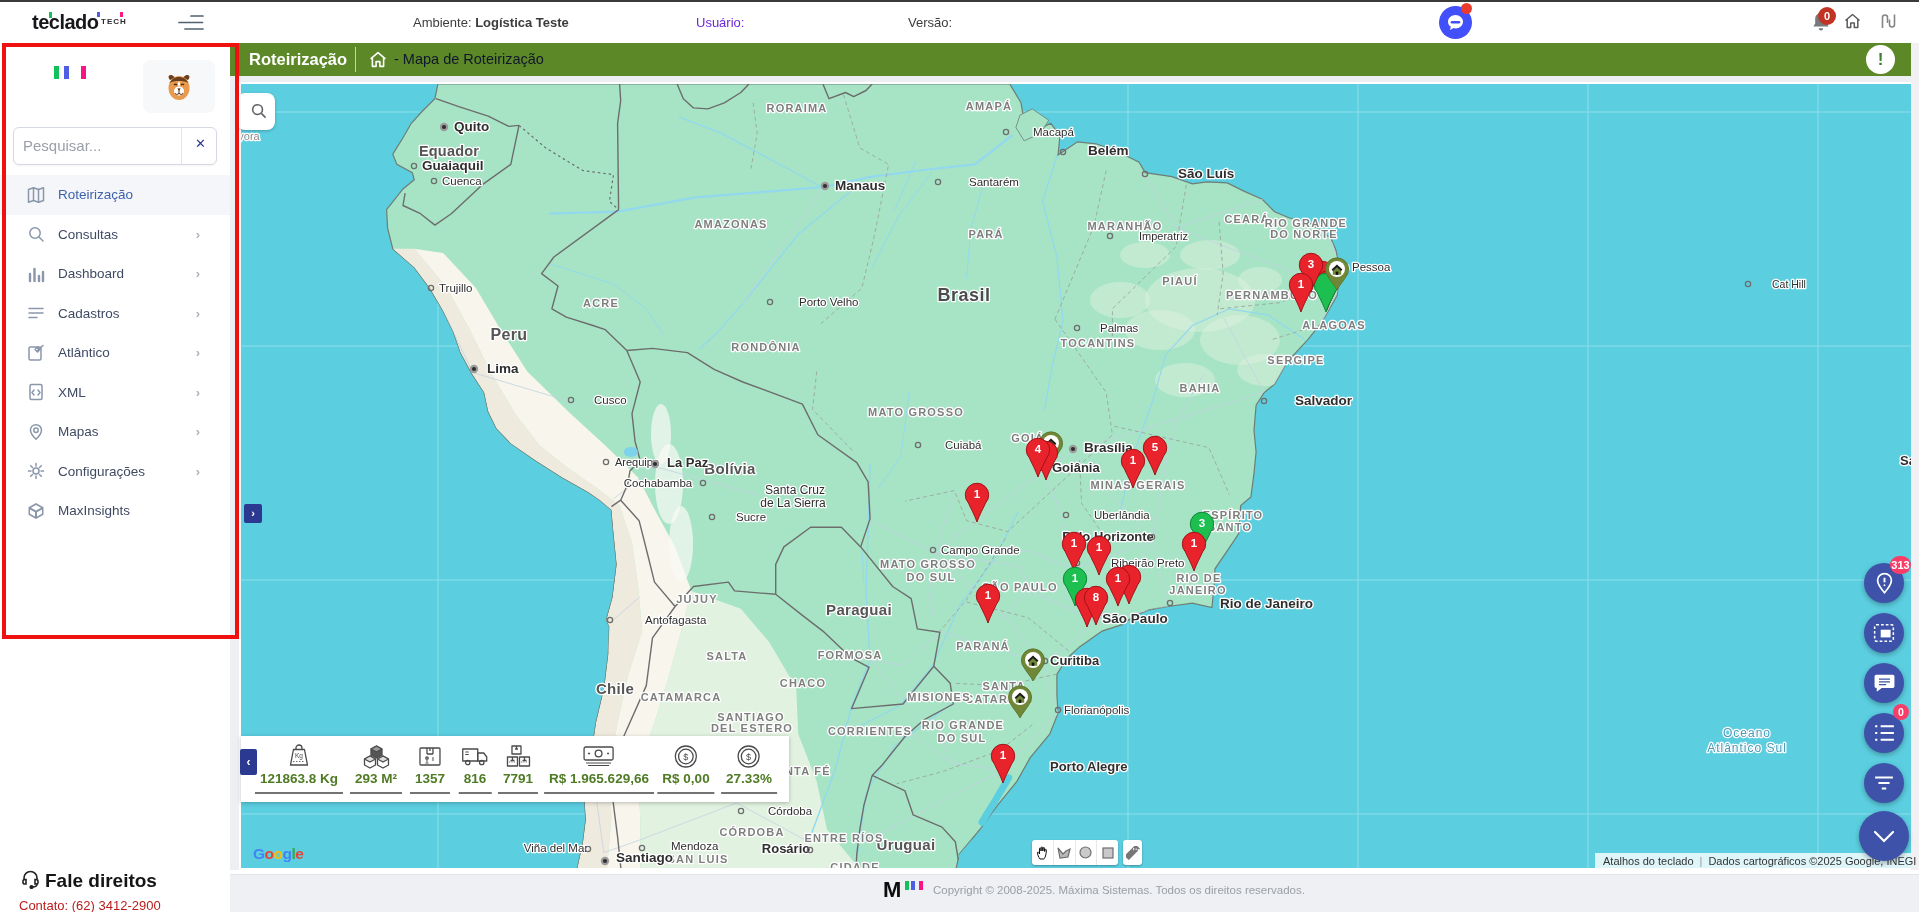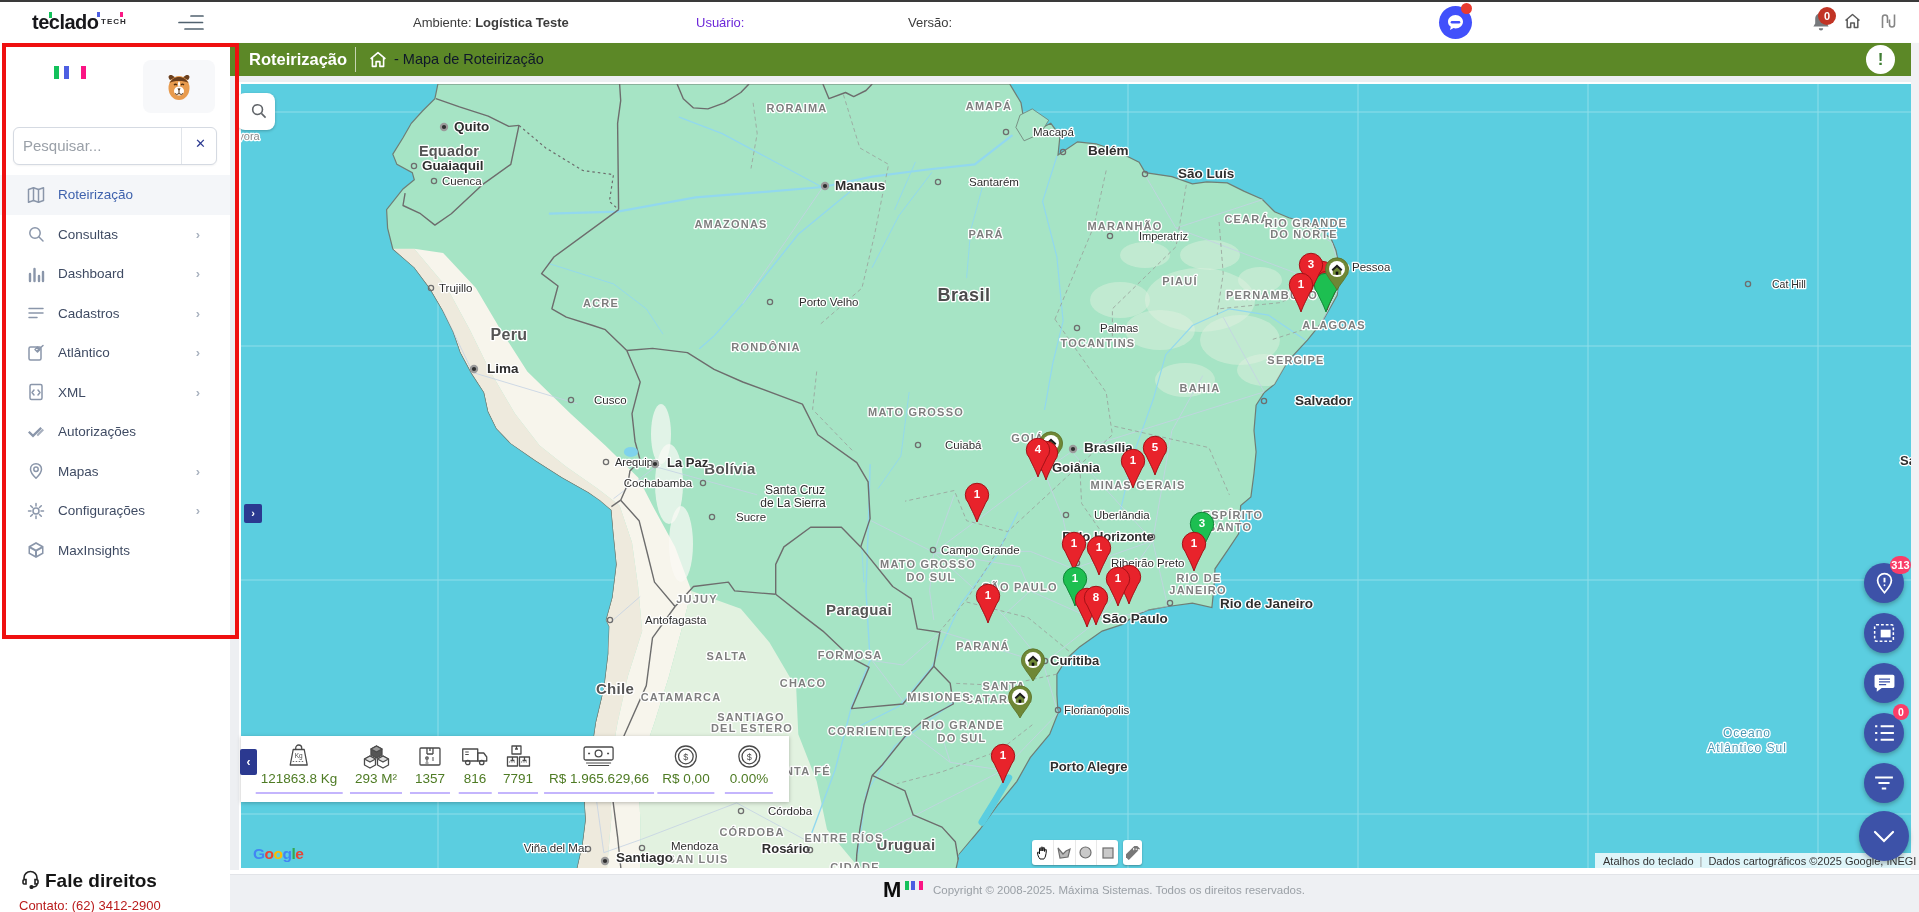--- a/index.html
+++ b/index.html
@@ -10,21 +10,21 @@
 #contentbg{position:absolute;left:230px;top:76px;width:1689px;height:836px;background:#edeff2}
 #mapframe{position:absolute;left:239px;top:82px;width:1674px;height:788px;background:#fff}
 #map{position:absolute;left:241px;top:84px;width:1670px;height:784px;overflow:hidden}
 #sidebar{position:absolute;left:0;top:43px;width:230px;height:611px;background:#fff}
 #redrect{position:absolute;left:2px;top:43px;width:237px;height:596px;border:4px solid #ef1010;z-index:70}
 .mi{display:flex;align-items:center;height:39.5px;padding-left:27px;color:#3f4b63;font-size:13.5px}
 .mi svg{margin-right:13px;flex:0 0 auto}
 .mi .chev{margin-left:auto;margin-right:30px;color:#a9b2bf;font-size:13px;font-weight:bold}
 .fab{position:absolute;border-radius:50%;background:#3d52a8;display:flex;align-items:center;justify-content:center;box-shadow:0 2px 5px rgba(0,0,0,.3)}
 .statcol{position:absolute;top:744px;text-align:center}
-.statval{color:#4e7b24;font-weight:normal;font-size:13.5px;white-space:nowrap;border-bottom:2px solid #c4b5fd;padding:0 5px 6px}
+.statval{color:#4e7b24;font-weight:bold;font-size:13.5px;white-space:nowrap;border-bottom:2px solid #737373;padding:0 5px 6px}
 .gm{font-size:15.5px;font-weight:bold;letter-spacing:-.5px}
 </style></head>
 <body>
 <div id="page">
 <div id="topbar">
   <div style="position:absolute;left:32px;top:12px;font-weight:bold;font-size:20px;color:#17171b;letter-spacing:-0.5px;line-height:1">teclado</div>
   <div style="position:absolute;left:101px;top:17px;font-weight:bold;font-size:8px;color:#2a2a2e;letter-spacing:1px">TECH</div>
   <div style="position:absolute;left:49px;top:12px;width:3px;height:6px;background:#13c15b"></div>
   <div style="position:absolute;left:97px;top:12px;width:3px;height:5px;background:#4d5fe2"></div>
   <div style="position:absolute;left:120px;top:12px;width:3px;height:5px;background:#fb1984"></div>
@@ -516,27 +516,20 @@
         </div>
         <div class="mi" style="">
           <svg width="18" height="18" viewBox="0 0 18 18" fill="none" stroke="#8a96aa" stroke-width="1.5" stroke-linecap="round" stroke-linejoin="round">
             <rect x="3" y="1.5" width="12" height="15" rx="1.5"></rect>
             <path d="M7 7 l-2 2.5 2 2.5 M11 7 l2 2.5 -2 2.5"></path>
           </svg>
           <span>XML</span>
           <span class="chev">›</span>
         </div>
         <div class="mi" style="">
-          <svg width="18" height="18" viewBox="0 0 18 18" fill="#8a96aa">
-            <path d="M1 9.5 L2.6 7.9 6 11.3 13.4 3.9 15 5.5 6 14.5 Z"></path>
-            <path d="M9.6 11.9 L11 13.3 17 7.3 15.4 5.7 11 10.1 Z" opacity=".75"></path>
-          </svg>
-          <span>Autorizações</span>
-        </div>
-        <div class="mi" style="">
           <svg width="18" height="18" viewBox="0 0 18 18" fill="none" stroke="#8a96aa" stroke-width="1.5" stroke-linecap="round" stroke-linejoin="round">
             <path d="M9 1.8 C5.8 1.8 3.5 4.2 3.5 7.2 C3.5 11 9 16.2 9 16.2 C9 16.2 14.5 11 14.5 7.2 C14.5 4.2 12.2 1.8 9 1.8 Z"></path>
             <circle cx="9" cy="7.2" r="2.2"></circle>
           </svg>
           <span>Mapas</span>
           <span class="chev">›</span>
         </div>
         <div class="mi" style="">
           <svg width="18" height="18" viewBox="0 0 18 18" fill="none" stroke="#8a96aa" stroke-width="1.5" stroke-linecap="round" stroke-linejoin="round">
             <circle cx="9" cy="9" r="3"></circle>
@@ -642,21 +635,21 @@
           <text x="12.5" y="16" font-size="9" fill="#4a4a4a" stroke="none" text-anchor="middle" font-family="Liberation Sans">$</text>
         </svg></div>
       <div class="statval">R$ 0,00</div>
     </div>
     <div class="statcol" style="left:749px;transform:translateX(-50%)">
       <div style="height:27px"><svg width="25" height="25" viewBox="0 0 25 25" fill="none" stroke="#4a4a4a" stroke-width="1.3" stroke-linejoin="round">
           <circle cx="12.5" cy="12.5" r="10.5"></circle>
           <circle cx="12.5" cy="12.5" r="7.3"></circle>
           <text x="12.5" y="16" font-size="9" fill="#4a4a4a" stroke="none" text-anchor="middle" font-family="Liberation Sans">$</text>
         </svg></div>
-      <div class="statval">0.00%</div>
+      <div class="statval">27.33%</div>
     </div>
 <div class="gm" style="position:absolute;left:253px;top:845px"><span style="color:#4285F4">G</span><span style="color:#EA4335">o</span><span style="color:#FBBC05">o</span><span style="color:#4285F4">g</span><span style="color:#34A853">l</span><span style="color:#EA4335">e</span></div>
 <div style="position:absolute;left:1032px;top:840px;width:86px;height:25px;background:#fff;border-radius:3px;box-shadow:0 1px 2px rgba(0,0,0,.3);display:flex">
   <div style="flex:1;border-right:1px solid #e8e8e8;display:flex;align-items:center;justify-content:center">
         <svg width="13" height="14" viewBox="0 0 13 14" fill="#fff" stroke="#111" stroke-width="1">
           <path d="M4 13 C2.5 11 1.5 9 1.5 6.5 C1.5 5.8 2.5 5.8 2.8 6.5 L3.5 8 V2.5 C3.5 1.6 4.7 1.6 4.8 2.5 L5 5 L5.3 1.5 C5.4 .6 6.5 .6 6.6 1.5 L6.8 5 L7.3 2 C7.4 1.2 8.5 1.3 8.5 2.2 L8.6 5.5 L9.2 3.8 C9.5 3 10.5 3.2 10.4 4.2 C10.2 6.5 10 8.5 9.5 10 C9 11.5 8.5 12.3 8 13 Z"></path>
         </svg>
       </div>
   <div style="flex:1;border-right:1px solid #e8e8e8;display:flex;align-items:center;justify-content:center">
         <svg width="14" height="12" viewBox="0 0 14 12">

